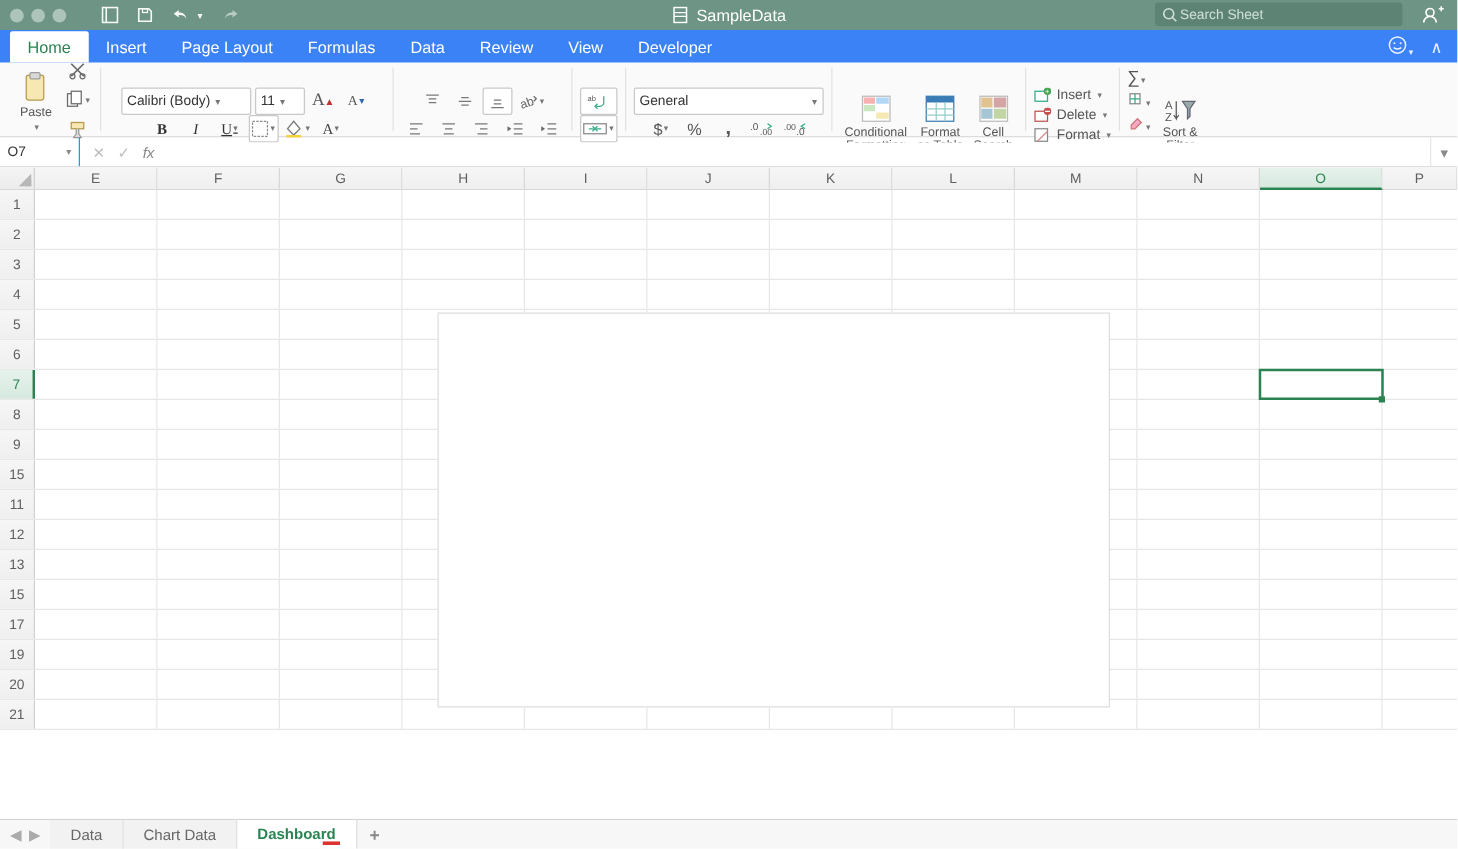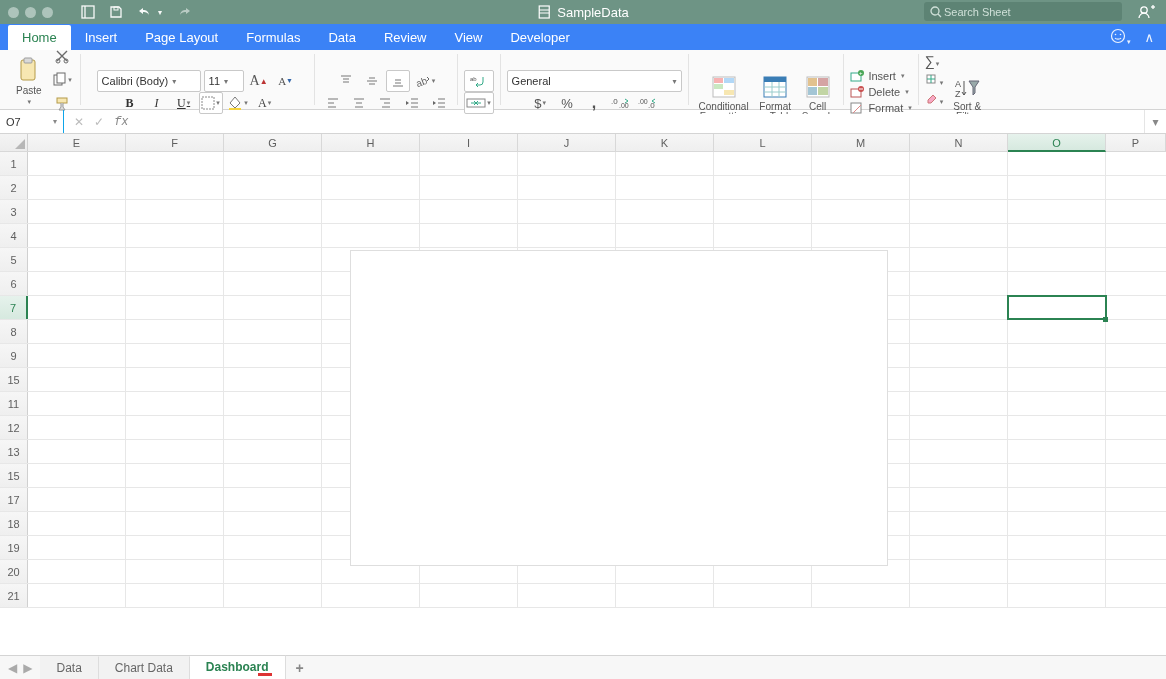--- a/index.html
+++ b/index.html
@@ -31,21 +31,21 @@
   .big{display:flex;flex-direction:column;align-items:center;justify-content:flex-end;gap:2px;padding:0 4px;height:52px}
   .big .lbl{font-size:10px;color:#555;text-align:center;line-height:10px}
   .stack{display:flex;flex-direction:column;gap:2px;justify-content:center}
   .row3{display:flex;gap:2px}
   .drop-ar{font-size:7px;color:#777;margin-left:1px}
   
   .fxbar{height:24px;display:flex;align-items:center;border-bottom:1px solid #d4d4d4;background:#fff;}
   .namebox{width:64px;border-right:1px solid #0ea5e9;height:100%;display:flex;align-items:center;padding:0 6px;font-size:11px;gap:28px;}
   .nbdd{font-size:8px;color:#888;margin-left:auto}
   .fxbtns{display:flex;align-items:center;gap:10px;padding:0 10px;color:#bcbcbc}
-  .fxlbl{font-style:italic;font-family:Liberation Mono, monospace;color:#888}
+  .fxlbl{font-style:italic;font-family:Liberation Sans, sans-serif;color:#888}
   .fxinput{flex:1;border:none;outline:none;padding:0 6px}
   .fxdd{width:22px;text-align:center;color:#888;border-left:1px solid #e5e5e5;height:100%;display:flex;align-items:center;justify-content:center}
   
   .grid-wrap{position:relative;height:calc(679px - 24px - 26px - 60px - 24px - 24px);overflow:hidden;background:#fff}
   .colheads{display:flex;height:18px;background:#f4f4f4;border-bottom:1px solid #d8d8d8;}
   .corner{width:32px;background:linear-gradient(#f4f4f4,#ececec);border-right:1px solid #d0d0d0;position:relative}
   .corner::after{content:"";position:absolute;right:2px;bottom:2px;border:5px solid transparent;border-bottom-color:#b7b7b7;border-right-color:#b7b7b7}
   .ch{flex:0 0 98px;text-align:center;font-size:11px;color:#5f5f5f;border-right:1px solid #d8d8d8;line-height:18px;background:linear-gradient(#f6f6f6,#efefef)}
   .ch:last-child{flex:0 0 60px}
   .ch.sel{background:linear-gradient(#e6f2ec,#d6e9df);color:#2b8352;border-bottom:2px solid #2b8352;margin-bottom:-1px;font-weight:500}
@@ -314,21 +314,21 @@
             <path d="M5 7h4M15 7h-4" stroke="#3a8"></path>
             <path d="M8 5l2 2-2 2M12 5l-2 2 2 2" fill="none" stroke="#3a8"></path>
           </svg>
           <span class="drop-ar">▾</span>
         </span>
       </div>
   </div>
 
   <div class="group">
     <div class="top">
-        <div class="combo" style="width:175px">
+        <div class="combo" style="width:152px">
           <span>General</span>
           <span class="dd" style="margin-left:auto">▾</span>
         </div>
       </div>
     <div class="bot">
       <span class="ib" style="font-size:13px;color:#555">$<span class="drop-ar">▾</span></span>
       <span class="ib" style="font-size:13px;color:#555">%</span>
       <span class="ib" style="font-size:16px;color:#555;font-weight:bold">,</span>
       <span class="ib">
           <svg width="20" height="14">
@@ -693,35 +693,20 @@
         <div class="cell"></div>
         <div class="cell"></div>
         <div class="cell"></div>
         <div class="cell"></div>
         <div class="cell"></div>
         <div class="cell"></div>
         <div class="cell"></div>
         <div class="cell"></div>
       </div>
       <div class="row">
-        <div class="rh">18</div>
-        <div class="cell"></div>
-        <div class="cell"></div>
-        <div class="cell"></div>
-        <div class="cell"></div>
-        <div class="cell"></div>
-        <div class="cell"></div>
-        <div class="cell"></div>
-        <div class="cell"></div>
-        <div class="cell"></div>
-        <div class="cell"></div>
-        <div class="cell"></div>
-        <div class="cell"></div>
-      </div>
-      <div class="row">
         <div class="rh">19</div>
         <div class="cell"></div>
         <div class="cell"></div>
         <div class="cell"></div>
         <div class="cell"></div>
         <div class="cell"></div>
         <div class="cell"></div>
         <div class="cell"></div>
         <div class="cell"></div>
         <div class="cell"></div>

